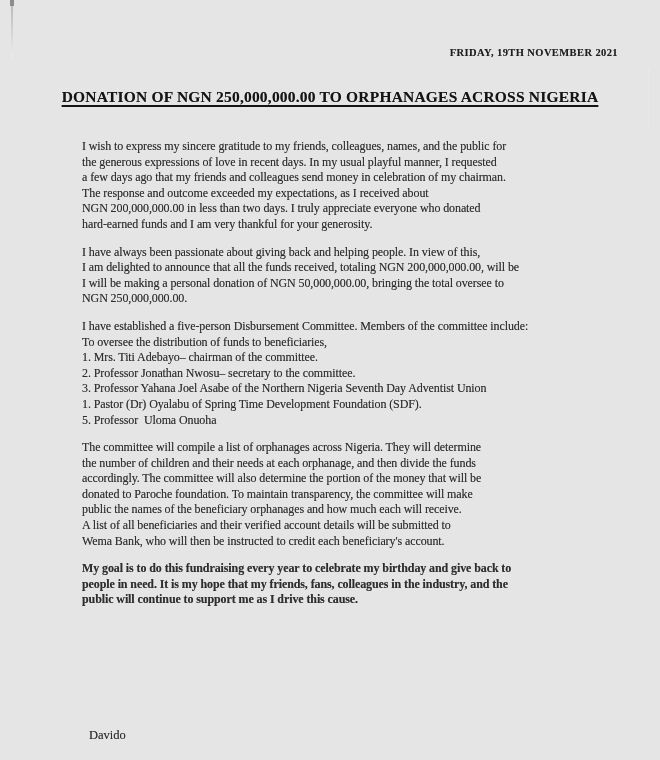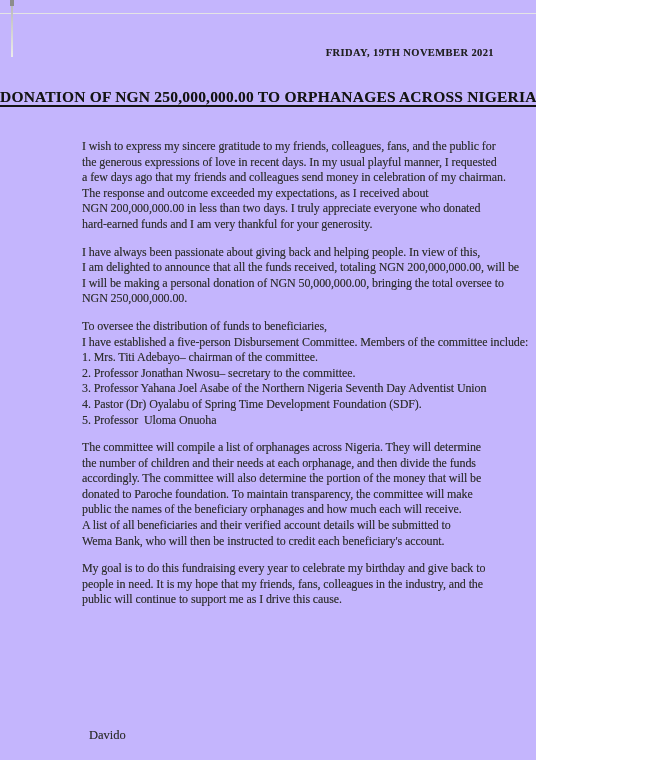--- a/index.html
+++ b/index.html
@@ -1,19 +1,19 @@
 <!DOCTYPE html>
 <html><head>
 <meta charset="utf-8">
 <style>
   html,body{margin:0;padding:0;background:#ffffff;}
   .page{
     position:relative;
-    width:536px;height:760px;
-    background:#c4b5fd;
+    width:660px;height:760px;
+    background:#e5e5e5;
     overflow:hidden;
     font-family:"Liberation Serif", serif;
     text-shadow:0 0 .6px rgba(70,70,70,.55);
   }
   
   .edge-h{position:absolute;left:0;top:13px;width:660px;height:1px;background:#e4e4e4;}
   .edge-v{position:absolute;left:11px;top:0;width:2px;height:57px;background:linear-gradient(#b5b5b5,#ececec);}
   .edge-corner{position:absolute;left:10px;top:0;width:4px;height:6px;background:#8d8d8d;}
   .edge-r{position:absolute;left:648px;top:68px;width:1px;height:62px;background:#e9e9e9;}
 
@@ -31,21 +31,21 @@
     text-underline-offset:3px;
     text-decoration-thickness:1.5px;
     white-space:pre;
   }
   .body{
     position:absolute;top:139px;left:82px;
     color:#2e2e2e;font-size:12px;line-height:15.6px;
     letter-spacing:-.1px;
   }
   .paragraph{margin:0 0 12px 0;}
-  .paragraph:nth-child(5){margin-bottom:28px;}
+  .paragraph:nth-child(5){margin-bottom:28px;font-weight:bold;}
   .line{white-space:pre;}
   .signature{
     position:absolute;left:80px;top:727px;
     color:#2e2e2e;font-size:12.5px;line-height:16px;
   }
   .sig-name{padding-left:9px;white-space:pre;}
   .sig-quote{white-space:pre;}
 </style>
 </head>
 <body>
@@ -54,40 +54,40 @@
   <div class="edge-h"></div>
   <div class="edge-v"></div>
   <div class="edge-corner"></div>
   <div class="edge-r"></div>
 
   <div class="date">FRIDAY, 19TH NOVEMBER 2021</div>
   <h1 class="title">DONATION OF NGN 250,000,000.00 TO ORPHANAGES ACROSS NIGERIA</h1>
 
   <div class="body">
       <div class="paragraph">
-        <div class="line">I wish to express my sincere gratitude to my friends, colleagues, fans, and the public for</div>
+        <div class="line">I wish to express my sincere gratitude to my friends, colleagues, names, and the public for</div>
         <div class="line">the generous expressions of love in recent days. In my usual playful manner, I requested</div>
         <div class="line">a few days ago that my friends and colleagues send money in celebration of my chairman.</div>
         <div class="line">The response and outcome exceeded my expectations, as I received about</div>
         <div class="line">NGN 200,000,000.00 in less than two days. I truly appreciate everyone who donated</div>
         <div class="line">hard-earned funds and I am very thankful for your generosity.</div>
       </div>
       <div class="paragraph">
         <div class="line">I have always been passionate about giving back and helping people. In view of this,</div>
         <div class="line">I am delighted to announce that all the funds received, totaling NGN 200,000,000.00, will be</div>
         <div class="line">I will be making a personal donation of NGN 50,000,000.00, bringing the total oversee to</div>
         <div class="line">NGN 250,000,000.00.</div>
       </div>
       <div class="paragraph">
+        <div class="line">I have established a five-person Disbursement Committee. Members of the committee include:</div>
         <div class="line">To oversee the distribution of funds to beneficiaries,</div>
-        <div class="line">I have established a five-person Disbursement Committee. Members of the committee include:</div>
         <div class="line">1. Mrs. Titi Adebayo– chairman of the committee.</div>
         <div class="line">2. Professor Jonathan Nwosu– secretary to the committee.</div>
         <div class="line">3. Professor Yahana Joel Asabe of the Northern Nigeria Seventh Day Adventist Union</div>
-        <div class="line">4. Pastor (Dr) Oyalabu of Spring Time Development Foundation (SDF).</div>
+        <div class="line">1. Pastor (Dr) Oyalabu of Spring Time Development Foundation (SDF).</div>
         <div class="line">5. Professor  Uloma Onuoha</div>
       </div>
       <div class="paragraph">
         <div class="line">The committee will compile a list of orphanages across Nigeria. They will determine</div>
         <div class="line">the number of children and their needs at each orphanage, and then divide the funds</div>
         <div class="line">accordingly. The committee will also determine the portion of the money that will be</div>
         <div class="line">donated to Paroche foundation. To maintain transparency, the committee will make</div>
         <div class="line">public the names of the beneficiary orphanages and how much each will receive.</div>
         <div class="line">A list of all beneficiaries and their verified account details will be submitted to</div>
         <div class="line">Wema Bank, who will then be instructed to credit each beneficiary's account.</div>

